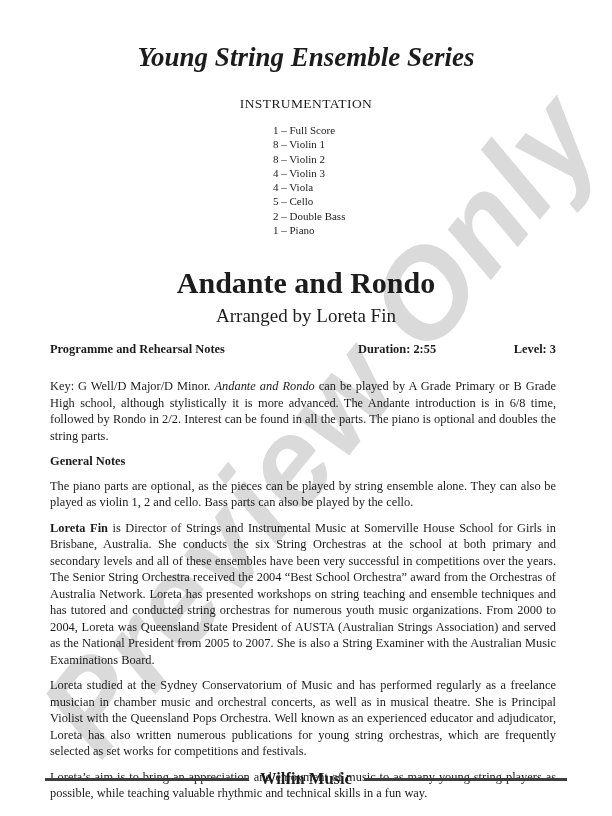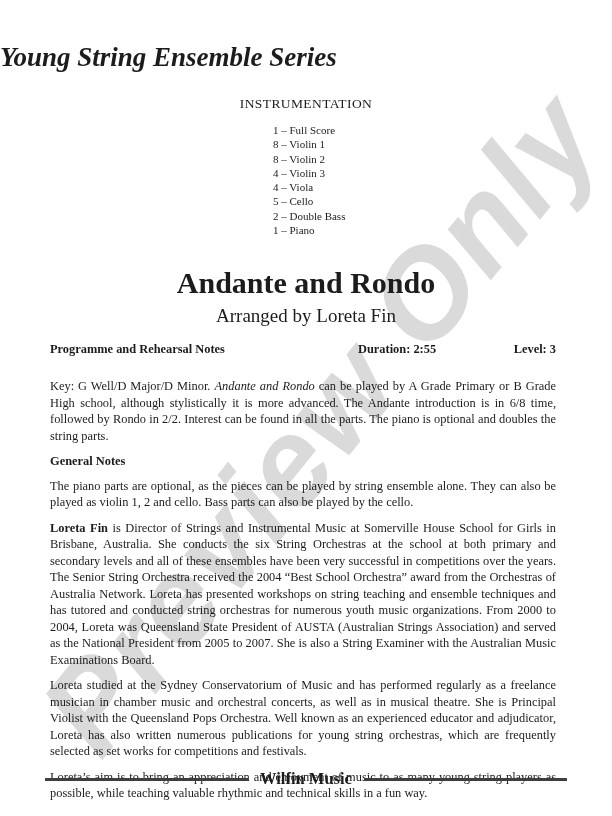--- a/index.html
+++ b/index.html
@@ -23,21 +23,21 @@
     letter-spacing: 2px;
     color: #dadada;
     white-space: nowrap;
     transform: rotate(-51deg);
     z-index: 0;
     user-select: none;
   }
   .content { position: absolute; inset: 0; z-index: 1; }
   .series-title {
     position: absolute; top: 42px; left: 0; width: 100%;
-    text-align: left;
+    text-align: center;
     font-size: 27px; font-weight: bold; font-style: italic;
   }
   .instr-heading {
     position: absolute; top: 96px; left: 0; width: 100%;
     text-align: center;
     font-size: 13.5px; font-weight: normal; letter-spacing: 0.4px;
   }
   .instr-list {
     position: absolute; top: 123px; left: 273px;
     font-size: 11px; line-height: 14.3px;

